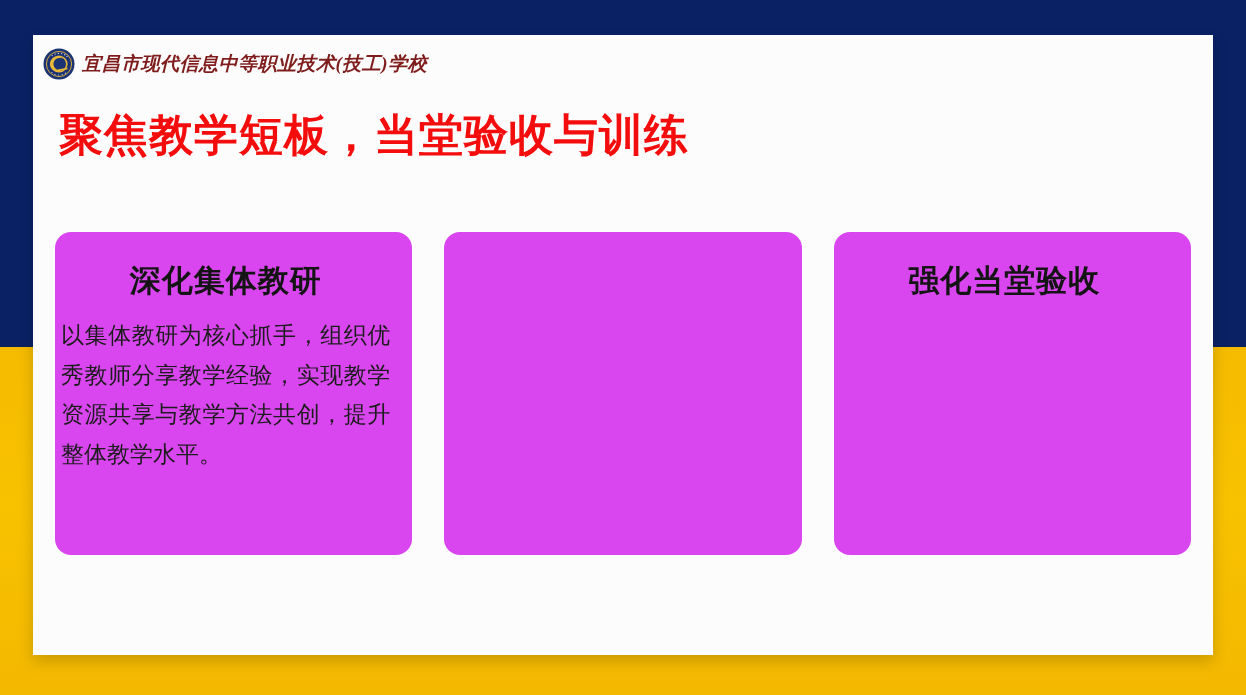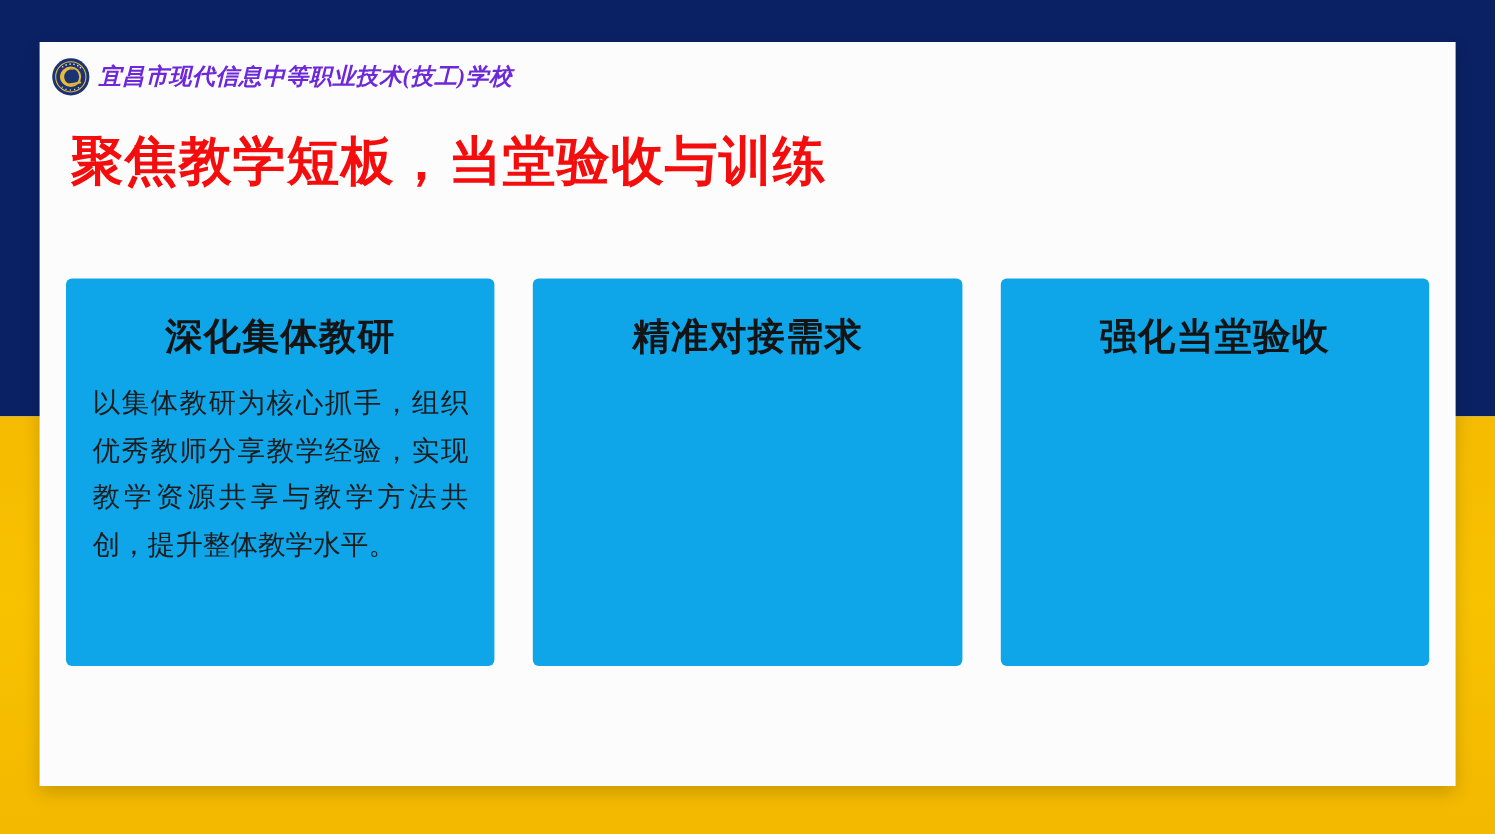--- a/index.html
+++ b/index.html
@@ -59,21 +59,21 @@
   .brand-logo {
     width: 32px;
     height: 32px;
     flex: 0 0 32px;
     position: relative;
   }
   .brand-name {
     font-family: "Liberation Serif", "DejaVu Serif", serif;
     font-size: 19px;
     font-weight: 700;
-    color: #6d28d9;
+    color: #7f1d1d;
     letter-spacing: 0.5px;
     white-space: nowrap;
     font-style: italic;
   }
 
   
   .headline {
     position: absolute;
     left: 26px;
     top: 72px;
@@ -89,23 +89,23 @@
   .cards {
     position: absolute;
     left: 22px;
     top: 197px;
     width: 1136px;
     display: flex;
     gap: 32px;
   }
   .card {
     flex: 1 1 0;
-    background: #0ea5e9;
-    border-radius: 5px;
-    padding: 30px 22px 26px 22px;
+    background: #d946ef;
+    border-radius: 16px;
+    padding: 30px 22px 26px 6px;
     min-height: 323px;
   }
   .card-title {
     font-size: 31px;
     font-weight: 700;
     color: #141414;
     text-align: center;
     margin-bottom: 17px;
     letter-spacing: 1px;
     line-height: 1.2;
@@ -161,21 +161,20 @@
     <div class="headline">聚焦教学短板，当堂验收与训练</div>
 
     <div class="cards">
 
       <div class="card">
         <div class="card-title">深化集体教研</div>
         <div class="card-body">以集体教研为核心抓手，组织优秀教师分享教学经验，实现教学资源共享与教学方法共创，提升整体教学水平。</div>
       </div>
 
       <div class="card">
-        <div class="card-title">精准对接需求</div>
       </div>
 
       <div class="card">
         <div class="card-title">强化当堂验收</div>
       </div>
 
     </div>
   </div>
 </div>
 

